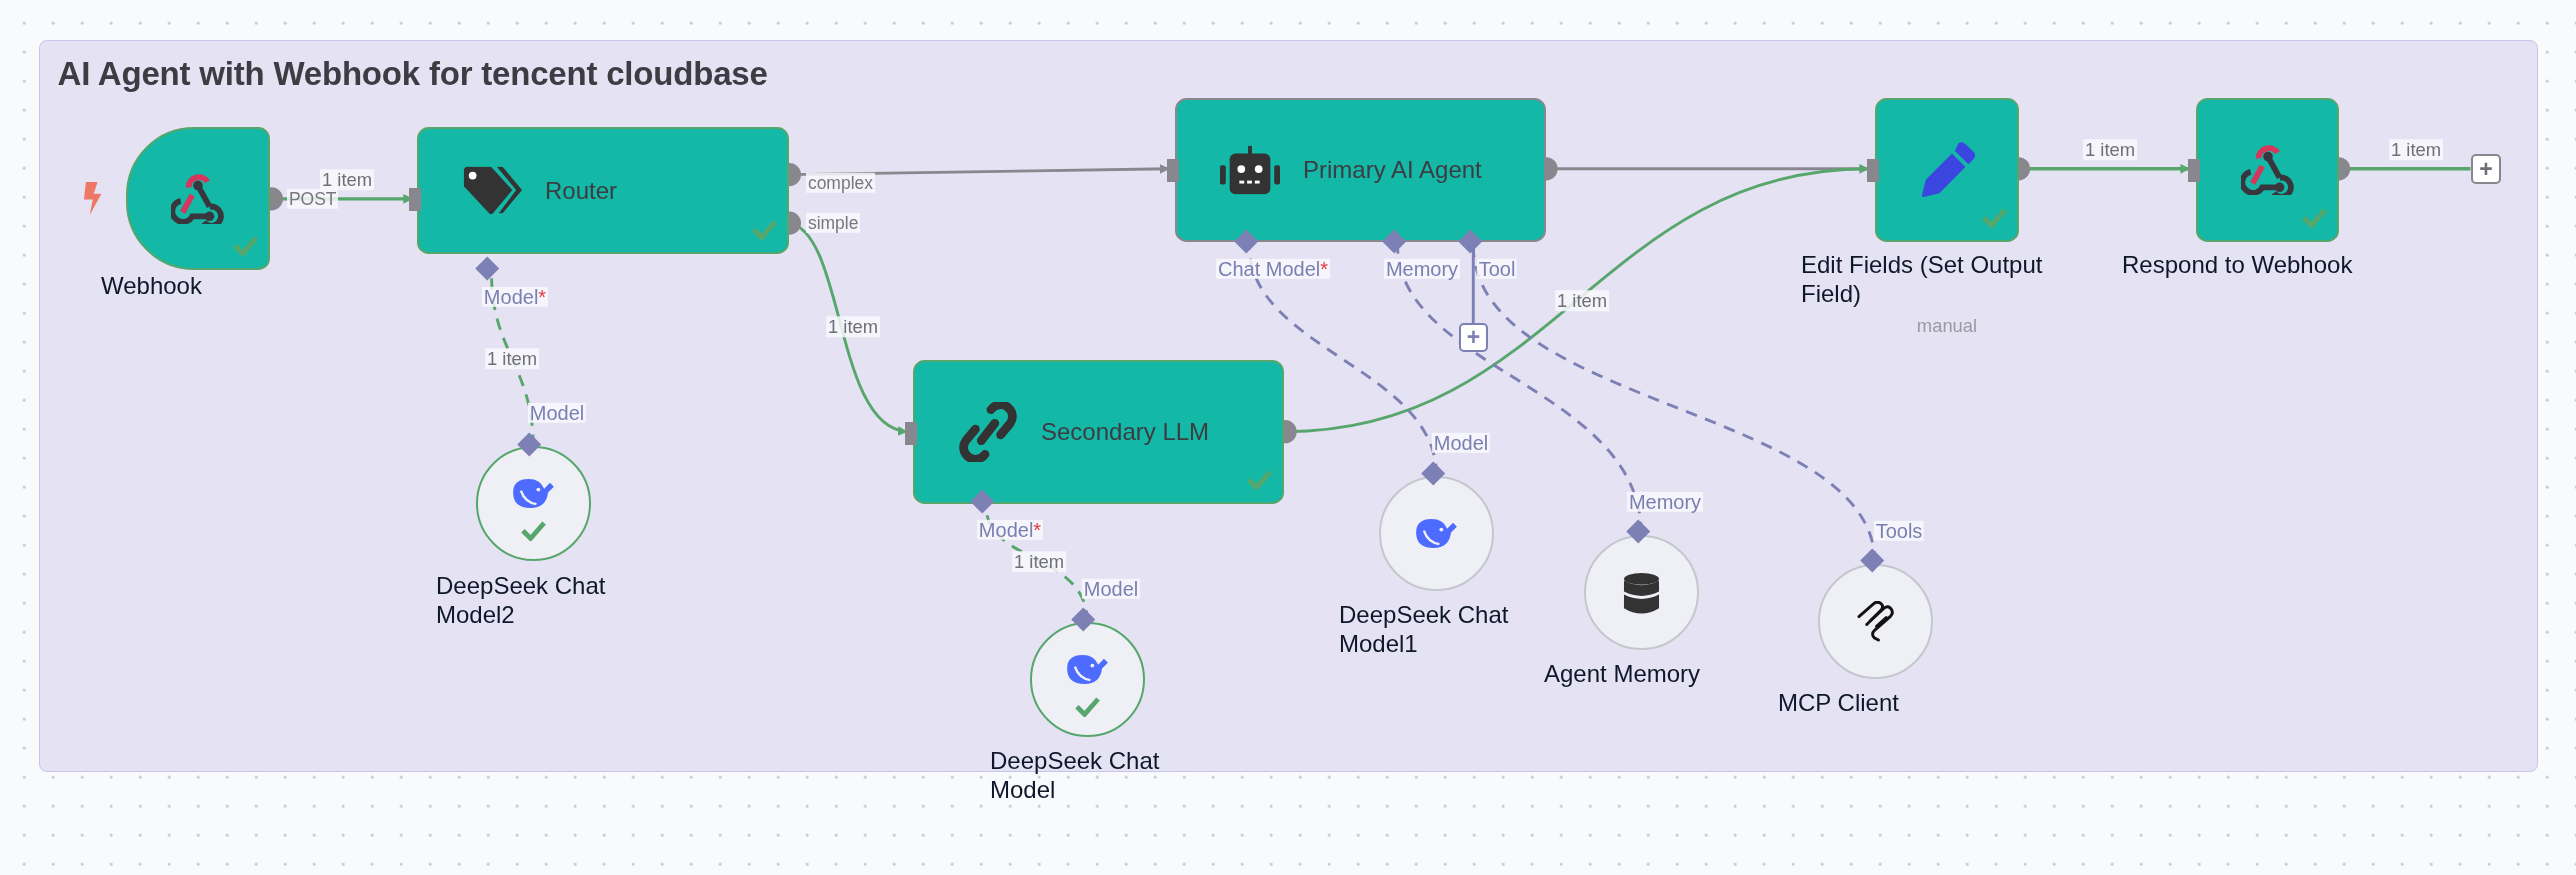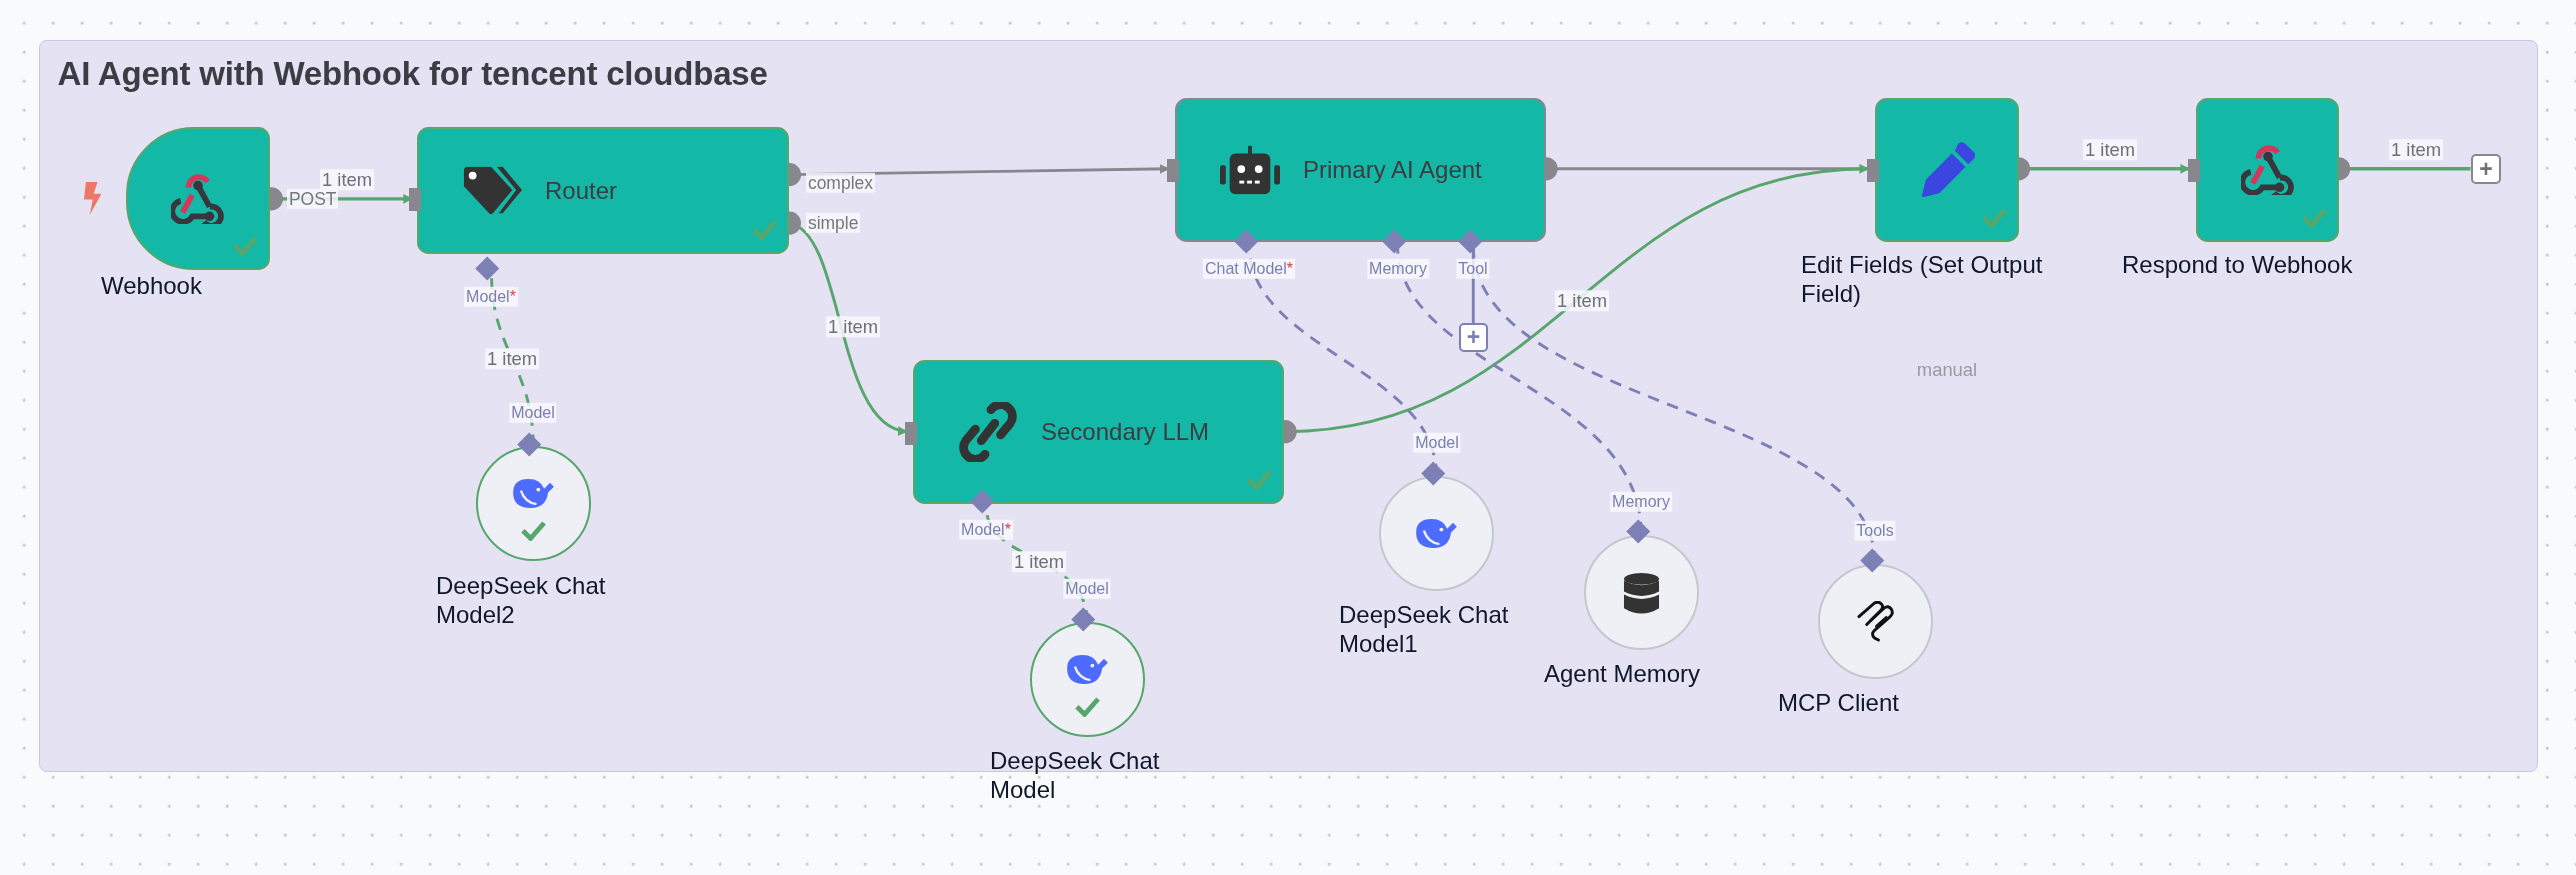--- a/index.html
+++ b/index.html
@@ -37,22 +37,22 @@
   .circle {
     position:absolute; width:115px; height:115px; border-radius:50%; background:#efeff6;
     border:2.9px solid #c5c7cd; box-sizing:border-box;
   }
   .circle.ok { border-color:#57a66b; }
   .edge-label {
     position:absolute; font-size:18.4px; color:#6f6f77; background:rgba(248,248,252,0.85);
     padding:0 1.9px; line-height:21.4px; white-space:nowrap; transform:translate(-50%,-50%);
   }
   .port-label {
-    position:absolute; font-size:16px; color:#7a7fb1; background:rgba(248,248,252,0.85);
-    padding:0 1.9px; line-height:20.4px; white-space:nowrap; transform:translate(-50%,-50%);
+    position:absolute; font-size:20px; color:#7a7fb1; background:rgba(248,248,252,0.85);
+    padding:0 1.9px; line-height:20.4px; white-space:nowrap; transform:translate(-50%,-50%);margin-left:24px;
   }
   .port-label .req { color:#e0393e; }
   .out-label {
     position:absolute; font-size:17.5px; color:#77777e; background:rgba(248,248,252,0.85);
     padding:0 1.9px; line-height:20.4px; white-space:nowrap; transform:translateY(-50%);
   }
   .plus-btn {
     position:absolute; box-sizing:border-box; border-radius:4.9px; background:#fff;
     display:flex; align-items:center; justify-content:center; font-weight:700; cursor:pointer;
   }
@@ -187,21 +187,21 @@
     <path d="M33,13 L47,27 L20,54 L4,58 Q2,58 2,56 L6,40 Z" fill="#3b46e0"></path>
   </svg>
   <svg class="check" style="right:9.7px;bottom:11.6px;" viewBox="0 0 26 22">
       <path d="M2,11 L10,19 L24,3" stroke="#57a66b" stroke-width="5" fill="none"></path>
     </svg>
 </div>
 <div class="node-label" style="left:1801px;width:291px;top:250px;">
   <div>Edit Fields (Set Output</div>
   <div>Field)</div>
 </div>
-<div class="node-sub" style="left:1850px;width:194px;top:315px;margin-top:44px;">manual</div>
+<div class="node-sub" style="left:1850px;width:194px;top:315px;">manual</div>
 <div class="edge-label" style="left:2110px;top:150px;">1 item</div>
 
 <div class="node" style="left:2196px;top:98px;width:143px;height:144px;">
   <div style="position:absolute;left:-9.7px;top:59px;width:11.6px;height:23px;background:#88878e;"></div>
   <svg class="icon" style="left:43px;width:54px;height:50px;" viewBox="0 0 56 52">
     <circle cx="28" cy="12" r="5" fill="#37373d"></circle>
     <path d="M18,14 A11,11 0 0 1 38,8" stroke="#d6355c" stroke-width="6" fill="none"></path>
     <path d="M28,12 L40,34" stroke="#37373d" stroke-width="6" fill="none"></path>
     <path d="M22,22 L12,40" stroke="#d6355c" stroke-width="6" fill="none"></path>
     <path d="M10,28 A11,11 0 1 0 22,44 L40,44" stroke="#37373d" stroke-width="6" fill="none"></path>

